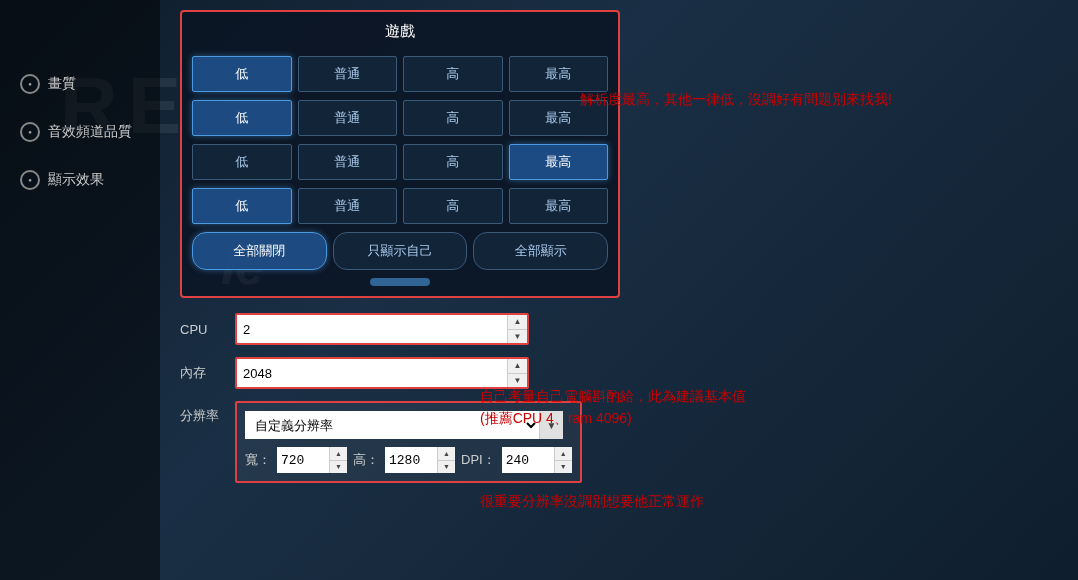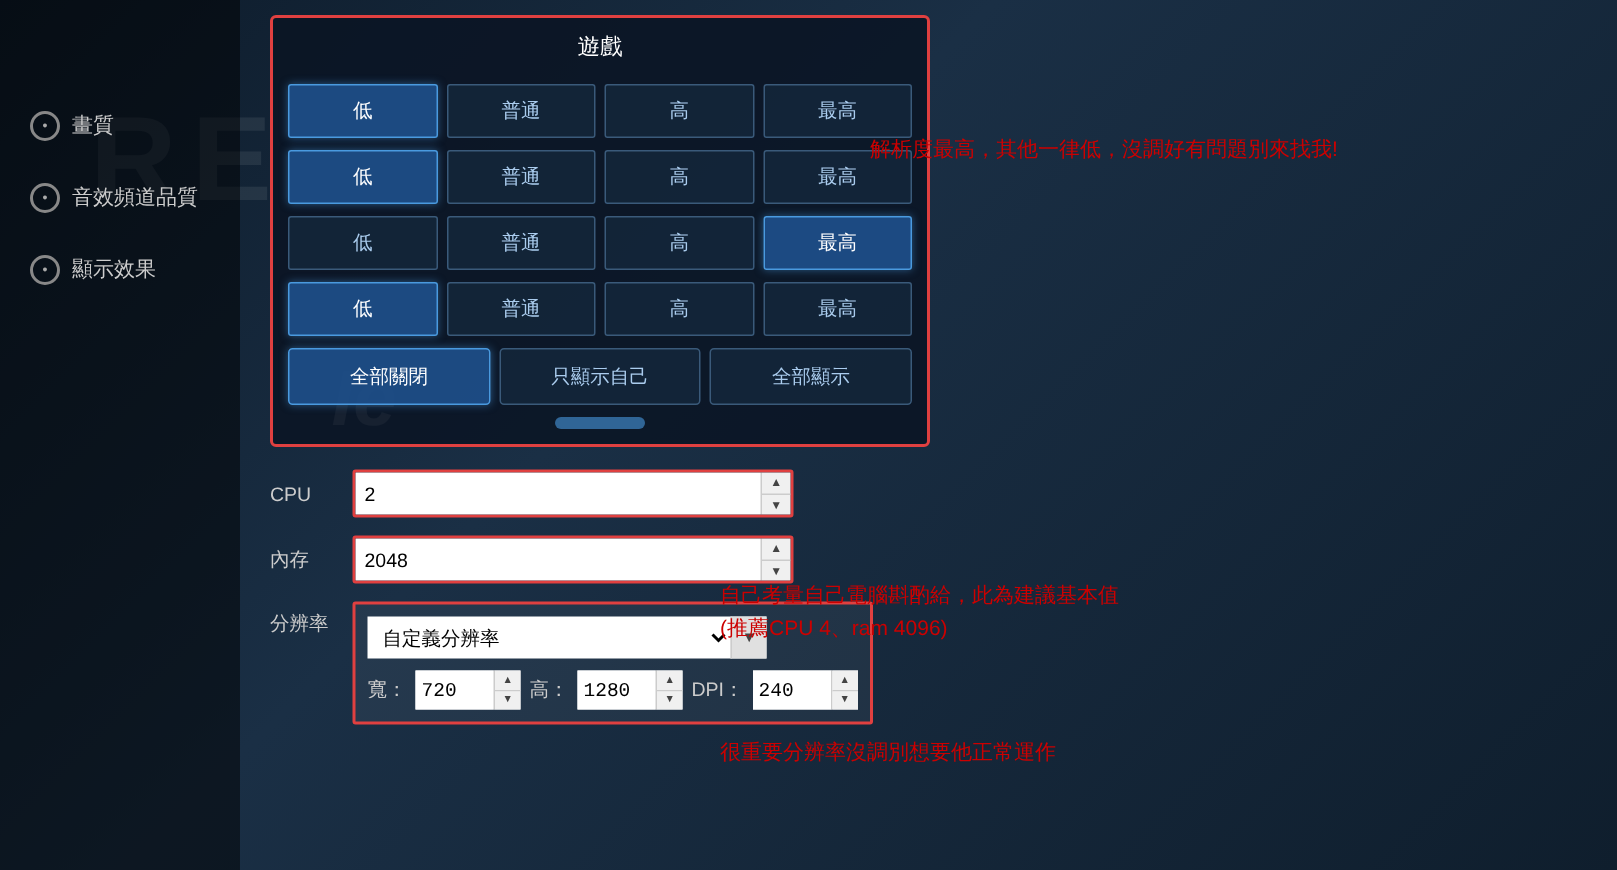--- a/index.html
+++ b/index.html
@@ -121,21 +121,21 @@
       margin-bottom: 8px;
     }
     .display-btn {
       padding: 9px 4px;
       border: 1px solid #3a5a7a;
       background: rgba(20, 40, 60, 0.8);
       color: #aaccee;
       font-size: 13px;
       text-align: center;
       cursor: pointer;
-      border-radius: 3px;
+      border-radius: 14px;
       font-family: Liberation Sans, sans-serif;
     }
     .display-btn.active {
       background: rgba(30, 80, 140, 0.9);
       border-color: #4a9adf;
       color: #fff;
       box-shadow: 0 0 6px rgba(74,154,223,0.5);
     }
 
     
@@ -210,21 +210,21 @@
     .resolution-wrapper {
       border: 2px solid #e04040;
       border-radius: 2px;
       padding: 8px;
       background: rgba(255,255,255,0.05);
     }
     .resolution-dropdown-row {
       display: flex;
       align-items: center;
       background: #fff;
-      width: 266px;
+      width: 318px;
       height: 28px;
       margin-bottom: 8px;
     }
     .resolution-dropdown-row select {
       flex: 1;
       border: none;
       outline: none;
       padding: 0 6px;
       font-size: 13px;
       height: 100%;

